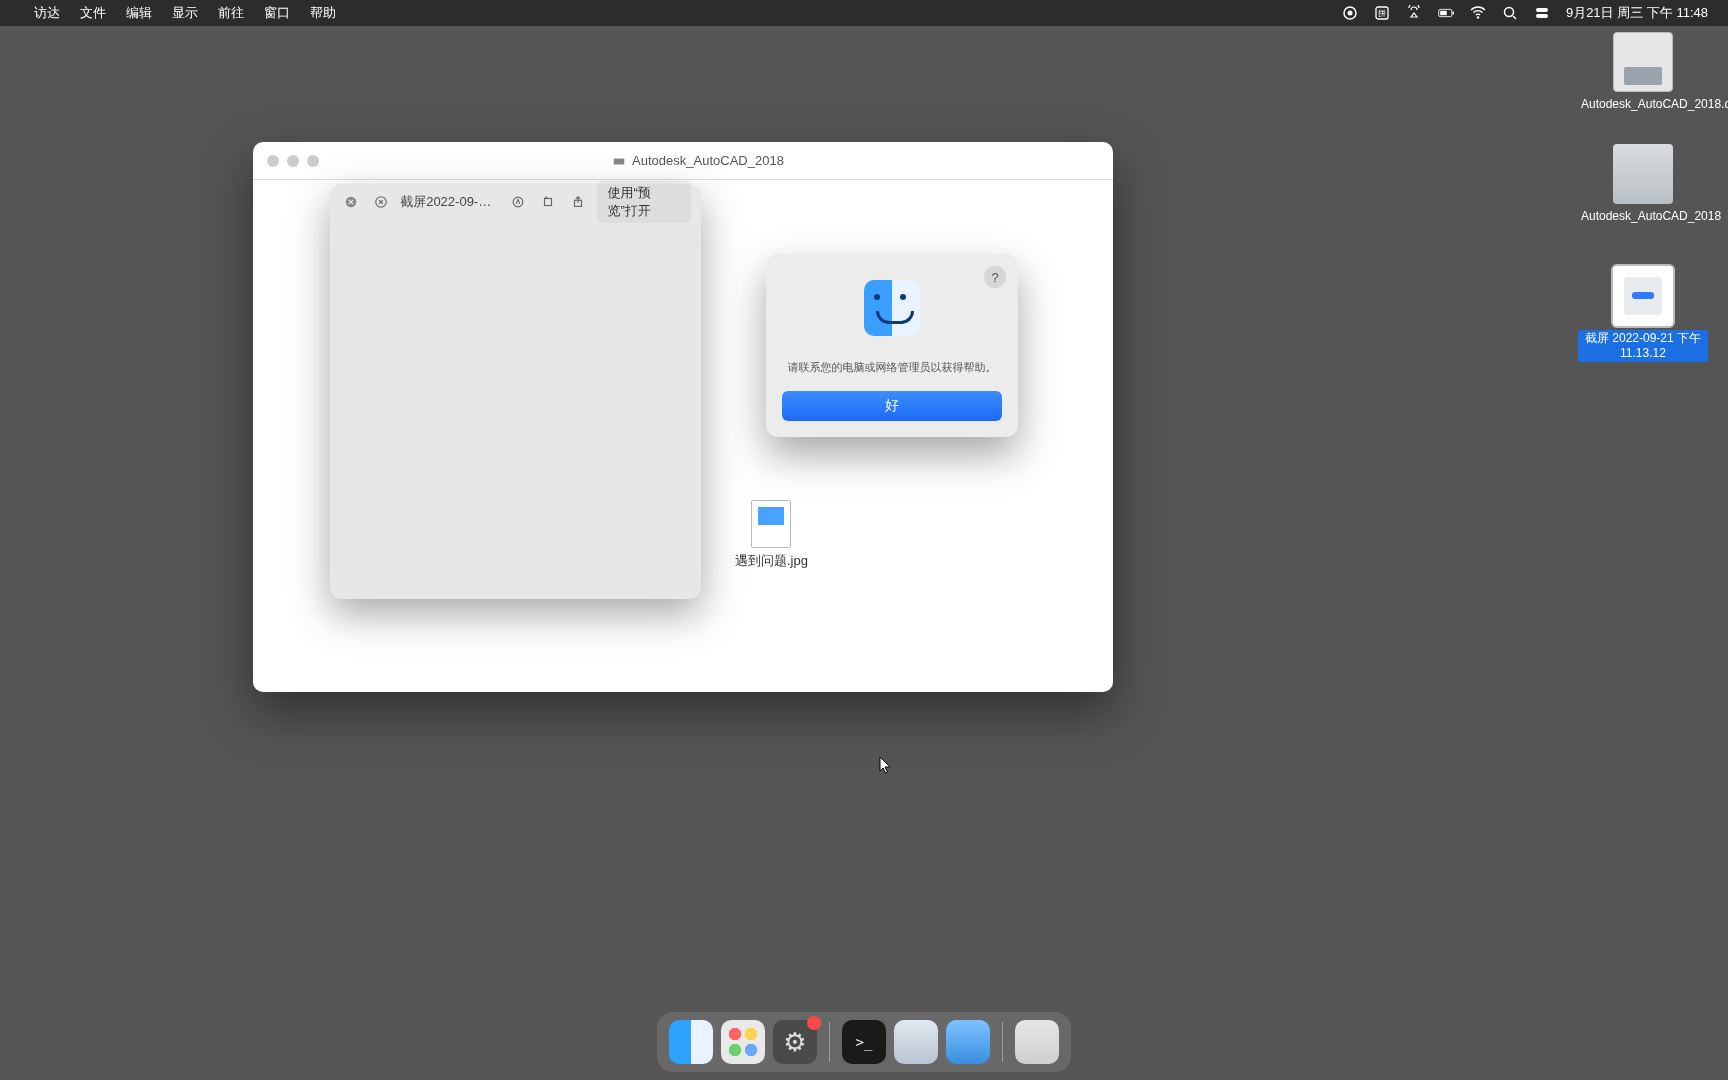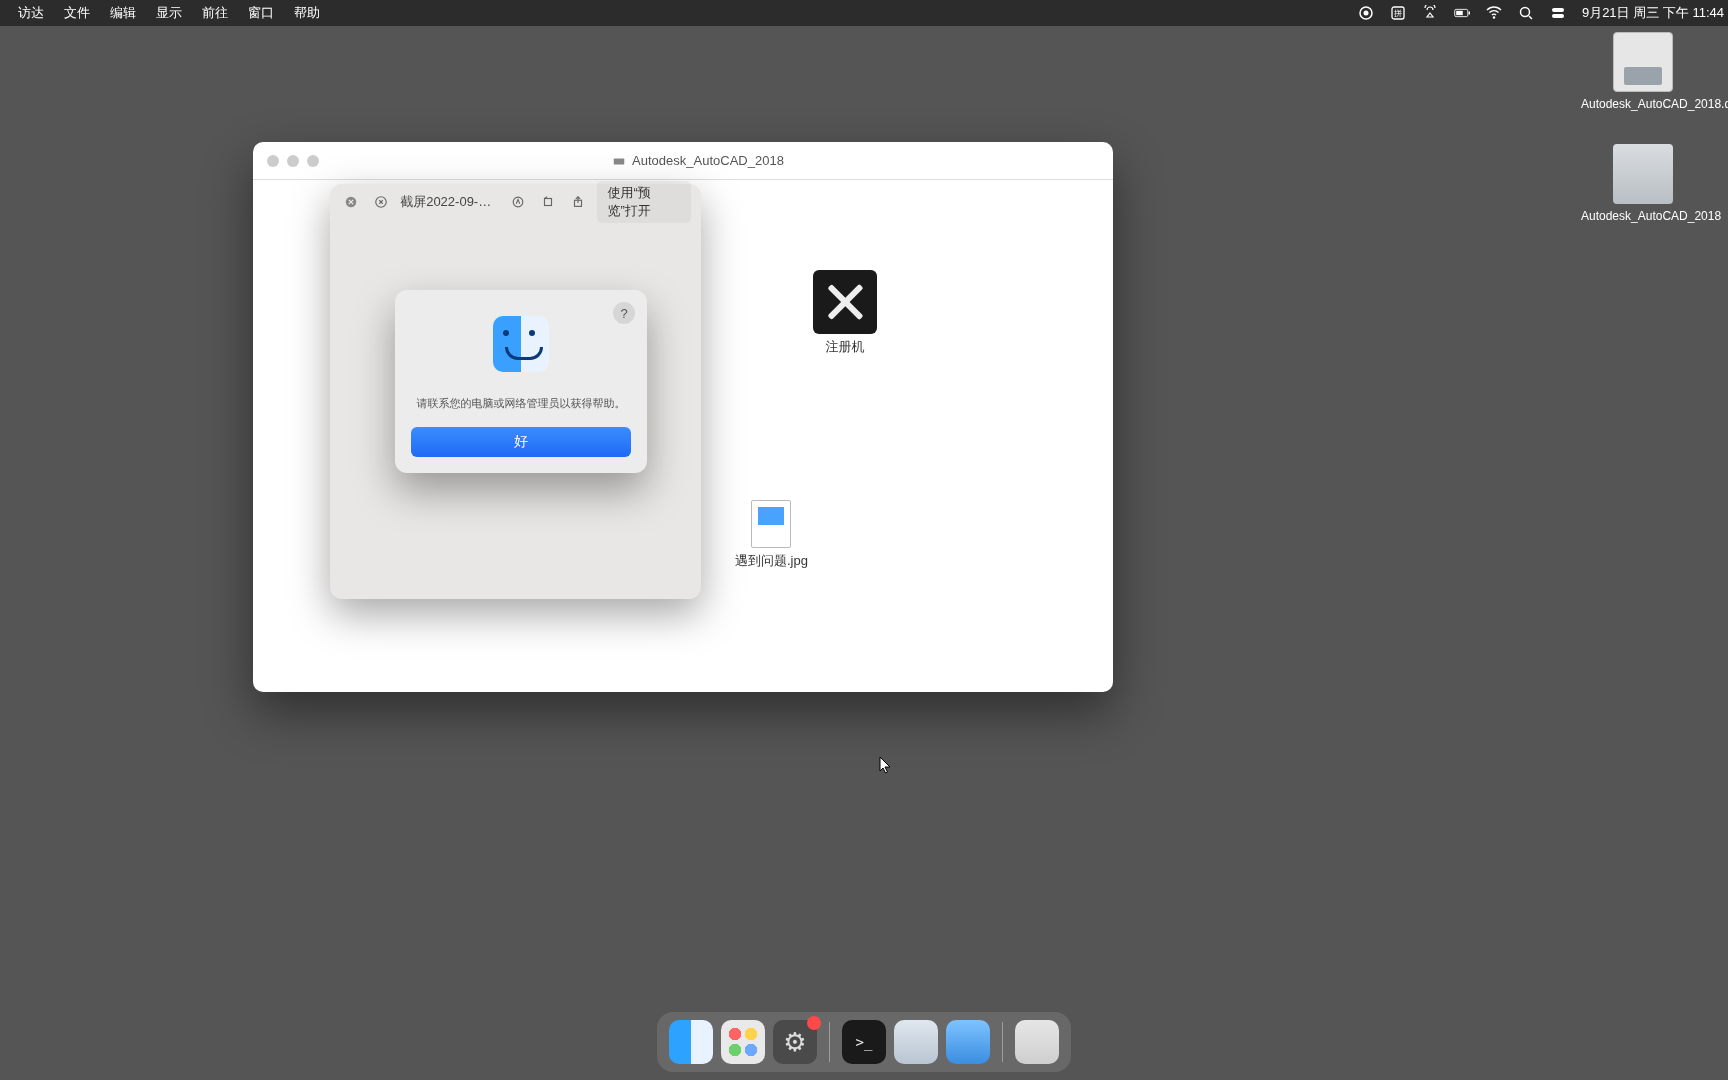--- a/index.html
+++ b/index.html
@@ -1,19 +1,19 @@
 <!DOCTYPE html>
 <html><head>
 <meta charset="utf-8">
 <style>
 html,body{margin:0;padding:0;width:1728px;height:1080px;overflow:hidden;font-family:-apple-system,"Helvetica Neue",Arial,sans-serif;background:#555;color:#fff}
 *{box-sizing:border-box}
 
 
-#menubar{position:absolute;top:0;left:0;right:0;height:26px;background:rgba(40,40,40,.9);display:flex;align-items:center;font-size:13px;padding:0 4px}
+#menubar{position:absolute;top:0;left:0;right:0;height:26px;background:rgba(40,40,40,.9);display:flex;align-items:center;font-size:13px;padding:0 20px}
 #menubar .apple{font-size:15px;margin-right:14px}
 #menubar .m{margin-right:20px;cursor:default}
 #menubar .spacer{flex:1}
 #menubar .r{margin-left:16px;display:flex;align-items:center}
 #menubar svg{width:16px;height:16px;fill:#fff}
 
 
 #desktop{position:absolute;top:26px;left:0;right:0;bottom:0;background:#555}
 .dicon{position:absolute;width:130px;text-align:center;font-size:12px;line-height:15px}
 .dicon .ic{width:60px;height:60px;margin:0 auto 4px;border-radius:4px;display:flex;align-items:center;justify-content:center}
@@ -37,21 +37,21 @@
 .fitem{position:absolute;text-align:center;font-size:13px;color:#333}
 .fitem .fi{width:64px;height:64px;margin:0 auto 4px;border-radius:6px;background:#222;display:flex;align-items:center;justify-content:center}
 .fitem .fi.x{background:#1a1a1a;position:relative}
 .fitem .fi.x::before,.fitem .fi.x::after{content:"";position:absolute;width:70%;height:6px;background:#eee;border-radius:2px}
 .fitem .fi.x::before{transform:rotate(45deg)}
 .fitem .fi.x::after{transform:rotate(-45deg)}
 .fitem .fi.jpg{width:40px;height:48px;background:#fff;border:1px solid #bbb;border-radius:2px;position:relative}
 .fitem .fi.jpg::after{content:"";position:absolute;top:6px;left:6px;right:6px;height:18px;background:#4aa2ff}
 
 
-#ql{position:absolute;left:330px;top:158px;width:371px;height:415px;background:#e9e7e5;border-radius:12px;box-shadow:0 15px 40px rgba(0,0,0,.35);display:flex;flex-direction:column}
+#ql{position:absolute;left:330px;top:158px;width:371px;height:415px;background:#e9e7e5;border-radius:12px;box-shadow:0 15px 40px rgba(0,0,0,.35);display:flex;flex-direction:row}
 #ql .qtb{height:36px;display:flex;align-items:center;padding:0 10px;gap:8px;font-size:13px;color:#444}
 #ql .qbtn{width:26px;height:26px;border-radius:6px;display:flex;align-items:center;justify-content:center;color:#555}
 #ql .qbtn svg{width:14px;height:14px;fill:#555}
 #ql .qtitle{flex:0 0 auto;max-width:120px;overflow:hidden;text-overflow:ellipsis;white-space:nowrap}
 #ql .qspacer{flex:1}
 #ql .openwith{font-size:13px;color:#333;padding:3px 10px;border-radius:5px;background:rgba(0,0,0,.04)}
 #ql .qbody{flex:1;position:relative}
 
 
 #alert{position:absolute;left:65px;top:70px;width:252px;background:#ececec;border-radius:12px;box-shadow:0 18px 40px rgba(0,0,0,.35);padding:20px 16px 16px;text-align:center;color:#111}
@@ -136,35 +136,41 @@
         <circle cx="7" cy="7" r="4.5" fill="none" stroke="#fff" stroke-width="1.5"></circle>
         <line x1="11" y1="11" x2="14" y2="14" stroke="#fff" stroke-width="1.5"></line>
       </svg>
     </span>
   <span class="r">
       <svg viewBox="0 0 16 16">
         <rect x="2" y="3" width="12" height="4" rx="2" fill="#fff"></rect>
         <rect x="2" y="9" width="12" height="4" rx="2" fill="#fff"></rect>
       </svg>
     </span>
-  <span class="r">9月21日 周三 下午 11:44</span>
+  <span class="r">9月21日 周三 下午 11:48</span>
 </div>
 
 <div id="desktop">
 
   <div class="dicon" style="top:6px;right:20px">
     <div class="ic dmg"></div>
     <span class="lbl">Autodesk_AutoCAD_2018.dmg</span>
   </div>
 
   <div class="dicon" style="top:118px;right:20px">
     <div class="ic drive"></div>
     <span class="lbl">Autodesk_AutoCAD_2018</span>
   </div>
 
+  <div class="dicon sel" style="top:240px;right:20px">
+    <div class="ic thumb">
+        <div class="mini"></div>
+      </div>
+    <span class="lbl">截屏 2022-09-21 下午 11.13.12</span>
+  </div>
 
   <div id="win">
     <div class="tb">
       <div class="traffic">
         <div class="dot"></div>
         <div class="dot"></div>
         <div class="dot"></div>
       </div>
       <div class="title">
         <svg viewBox="0 0 16 16">

